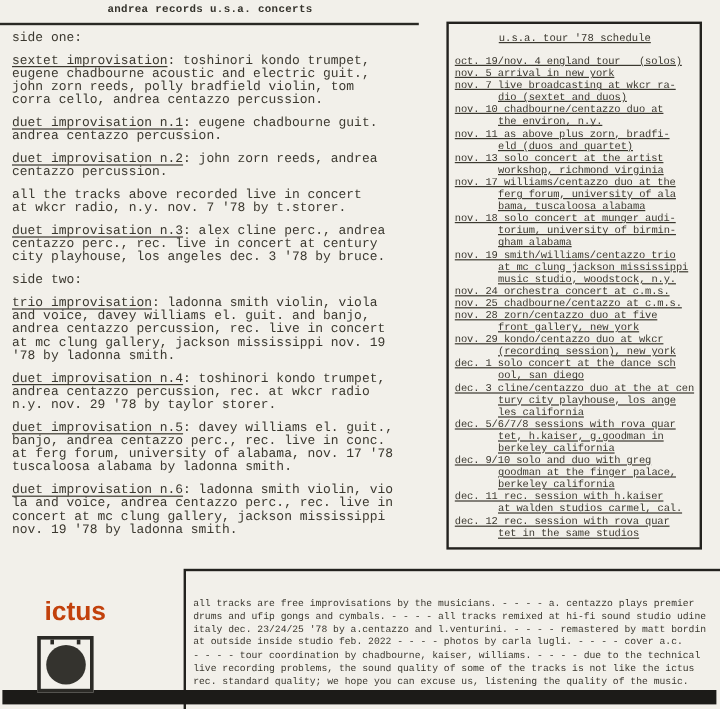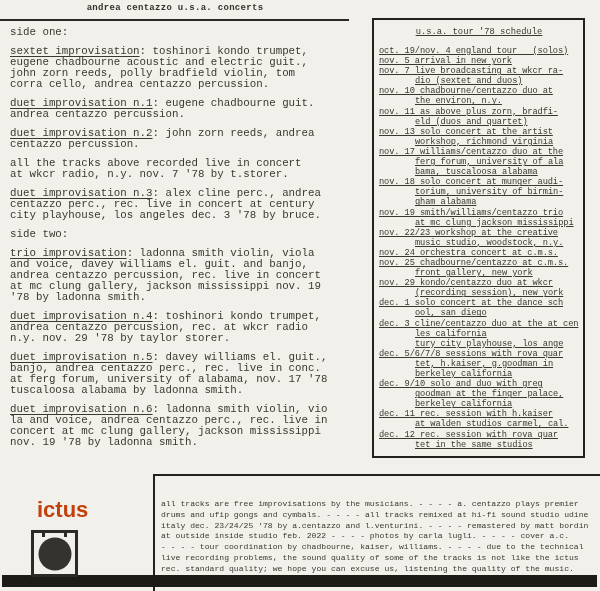--- a/index.html
+++ b/index.html
@@ -62,21 +62,21 @@
   }
 
   
   .bottom-bar{position:absolute;top:575px;left:2px;width:595px;height:12px;background:#1c1b18;z-index:1;}
 </style>
 </head>
 <body>
 
 <div class="page">
 
-  <div class="title">andrea centazzo u.s.a. concerts</div>
+  <div class="title">andrea records u.s.a. concerts</div>
   <div class="rule"></div>
 
   <div class="tracklist" id="tracklist"><div class="sec"><div>side one:</div></div><div class="sec"><div><span class="u">sextet improvisation</span>: toshinori kondo trumpet,</div><div>eugene chadbourne acoustic and electric guit.,</div><div>john zorn reeds, polly bradfield violin, tom</div><div>corra cello, andrea centazzo percussion.</div></div><div class="sec"><div><span class="u">duet improvisation n.1</span>: eugene chadbourne guit.</div><div>andrea centazzo percussion.</div></div><div class="sec"><div><span class="u">duet improvisation n.2</span>: john zorn reeds, andrea</div><div>centazzo percussion.</div></div><div class="sec"><div>all the tracks above recorded live in concert</div><div>at wkcr radio, n.y. nov. 7 '78 by t.storer.</div></div><div class="sec"><div><span class="u">duet improvisation n.3</span>: alex cline perc., andrea</div><div>centazzo perc., rec. live in concert at century</div><div>city playhouse, los angeles dec. 3 '78 by bruce.</div></div><div class="sec"><div>side two:</div></div><div class="sec"><div><span class="u">trio improvisation</span>: ladonna smith violin, viola</div><div>and voice, davey williams el. guit. and banjo,</div><div>andrea centazzo percussion, rec. live in concert</div><div>at mc clung gallery, jackson mississippi nov. 19</div><div>'78 by ladonna smith.</div></div><div class="sec"><div><span class="u">duet improvisation n.4</span>: toshinori kondo trumpet,</div><div>andrea centazzo percussion, rec. at wkcr radio</div><div>n.y. nov. 29 '78 by taylor storer.</div></div><div class="sec"><div><span class="u">duet improvisation n.5</span>: davey williams el. guit.,</div><div>banjo, andrea centazzo perc., rec. live in conc.</div><div>at ferg forum, university of alabama, nov. 17 '78</div><div>tuscaloosa alabama by ladonna smith.</div></div><div class="sec"><div><span class="u">duet improvisation n.6</span>: ladonna smith violin, vio</div><div>la and voice, andrea centazzo perc., rec. live in</div><div>concert at mc clung gallery, jackson mississippi</div><div>nov. 19 '78 by ladonna smith.</div></div></div>
 
   <div class="schedule-box">
     <div class="sched-heading">u.s.a. tour '78 schedule</div>
     <div id="schedule-lines">
         <div class="sched-line">oct. 19/nov. 4 england tour   (solos)</div>
         <div class="sched-line">nov. 5 arrival in new york</div>
         <div class="sched-line">nov. 7 live broadcasting at wkcr ra-</div>
@@ -88,32 +88,32 @@
         <div class="sched-line">nov. 13 solo concert at the artist</div>
         <div class="sched-line cont">workshop, richmond virginia</div>
         <div class="sched-line">nov. 17 williams/centazzo duo at the</div>
         <div class="sched-line cont">ferg forum, university of ala</div>
         <div class="sched-line cont">bama, tuscaloosa alabama</div>
         <div class="sched-line">nov. 18 solo concert at munger audi-</div>
         <div class="sched-line cont">torium, university of birmin-</div>
         <div class="sched-line cont">gham alabama</div>
         <div class="sched-line">nov. 19 smith/williams/centazzo trio</div>
         <div class="sched-line cont">at mc clung jackson mississippi</div>
-        <div class="sched-line">nov. 22/23 workshop at the creative</div>
         <div class="sched-line cont">music studio, woodstock, n.y.</div>
         <div class="sched-line">nov. 24 orchestra concert at c.m.s.</div>
         <div class="sched-line">nov. 25 chadbourne/centazzo at c.m.s.</div>
+        <div class="sched-line">nov. 28 zorn/centazzo duo at five</div>
         <div class="sched-line cont">front gallery, new york</div>
         <div class="sched-line">nov. 29 kondo/centazzo duo at wkcr</div>
         <div class="sched-line cont">(recording session), new york</div>
         <div class="sched-line">dec. 1 solo concert at the dance sch</div>
         <div class="sched-line cont">ool, san diego</div>
         <div class="sched-line">dec. 3 cline/centazzo duo at the at cen</div>
+        <div class="sched-line cont">tury city playhouse, los ange</div>
         <div class="sched-line cont">les california</div>
-        <div class="sched-line cont">tury city playhouse, los ange</div>
         <div class="sched-line">dec. 5/6/7/8 sessions with rova quar</div>
         <div class="sched-line cont">tet, h.kaiser, g.goodman in</div>
         <div class="sched-line cont">berkeley california</div>
         <div class="sched-line">dec. 9/10 solo and duo with greg</div>
         <div class="sched-line cont">goodman at the finger palace,</div>
         <div class="sched-line cont">berkeley california</div>
         <div class="sched-line">dec. 11 rec. session with h.kaiser</div>
         <div class="sched-line cont">at walden studios carmel, cal.</div>
         <div class="sched-line">dec. 12 rec. session with rova quar</div>
         <div class="sched-line cont">tet in the same studios</div>

